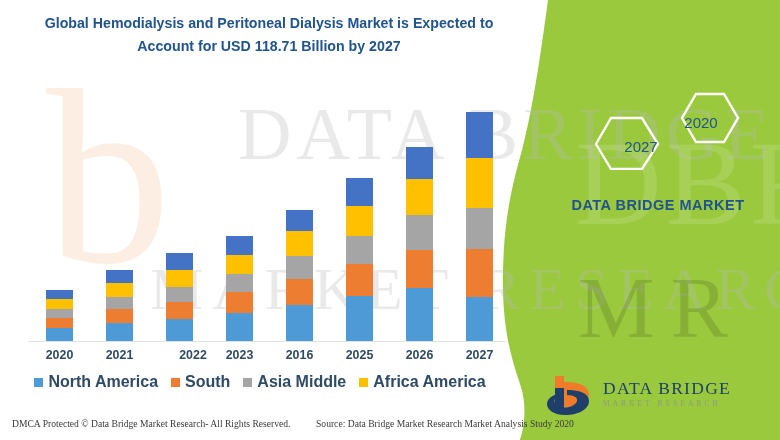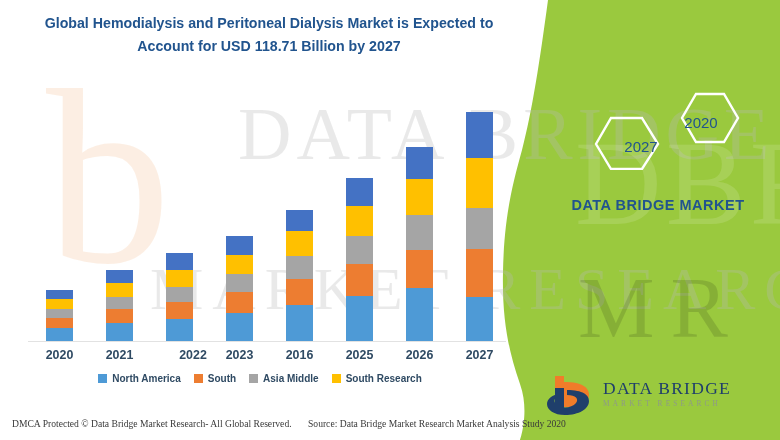--- a/index.html
+++ b/index.html
@@ -87,30 +87,30 @@
     font-size:12.4px;font-weight:700;color:#2f4a63;
   }
 
   
   .legend{
     position:absolute;left:0;top:373px;width:520px;
     display:flex;justify-content:center;align-items:center;gap:13px;
   }
   .legend-item{display:flex;align-items:center;gap:5px;}
   .legend-swatch{width:9px;height:9px;display:block;}
-  .legend-text{font-size:10px;font-weight:700;color:#2f4a63;white-space:nowrap;}
+  .legend-text{font-size:16px;font-weight:700;color:#2f4a63;white-space:nowrap;}
 
   
   .footer-left{
     position:absolute;left:12px;top:418px;
     font-family:"Liberation Serif", serif;
     font-size:9.6px;color:#3a3a3a;white-space:nowrap;
   }
   .footer-right{
-    position:absolute;left:288px;top:418px;
+    position:absolute;left:296px;top:418px;
     font-family:"Liberation Serif", serif;
     font-size:9.6px;color:#3a3a3a;white-space:nowrap;padding-left:20px;
   }
 
   
   .brand{position:absolute;left:545px;top:374px;width:210px;height:46px;}
   .brand-text{
     position:absolute;left:58px;top:4px;
     font-family:"Liberation Serif", serif;
   }
@@ -232,25 +232,25 @@
       <div class="legend-item">
         <span class="legend-swatch" style="background: rgb(237, 125, 49);"></span>
         <span class="legend-text">South</span>
       </div>
       <div class="legend-item">
         <span class="legend-swatch" style="background: rgb(165, 165, 165);"></span>
         <span class="legend-text">Asia Middle</span>
       </div>
       <div class="legend-item">
         <span class="legend-swatch" style="background: rgb(255, 192, 0);"></span>
-        <span class="legend-text">South Research</span>
+        <span class="legend-text">Africa America</span>
       </div>
     </div>
 
-  <div class="footer-left">DMCA Protected © Data Bridge Market Research- All Global Reserved.</div>
+  <div class="footer-left">DMCA Protected © Data Bridge Market Research- All Rights Reserved.</div>
   <div class="footer-right">Source: Data Bridge Market Research Market Analysis Study 2020</div>
 
   <div class="brand">
     <svg width="52" height="44" viewBox="0 0 52 44">
       <rect x="10" y="2" width="9" height="22" fill="#f07c2a"></rect>
       <path d="M19 8 C 38 8 44 14 44 21 C 44 29 36 33 25 33 L 19 33 Z" fill="#f07c2a"></path>
       <path d="M22 16 C 38 16 44 21 44 27 C 44 35 34 41 20 41 C 9 41 2 36 2 30
                C 2 25 7 21 14 20 C 9 24 8 28 12 31 C 17 35 27 34 31 29
                C 34 25 31 21 22 21 Z" fill="#1f3f6b"></path>
       <rect x="10" y="14" width="9" height="20" fill="#1f3f6b"></rect>

